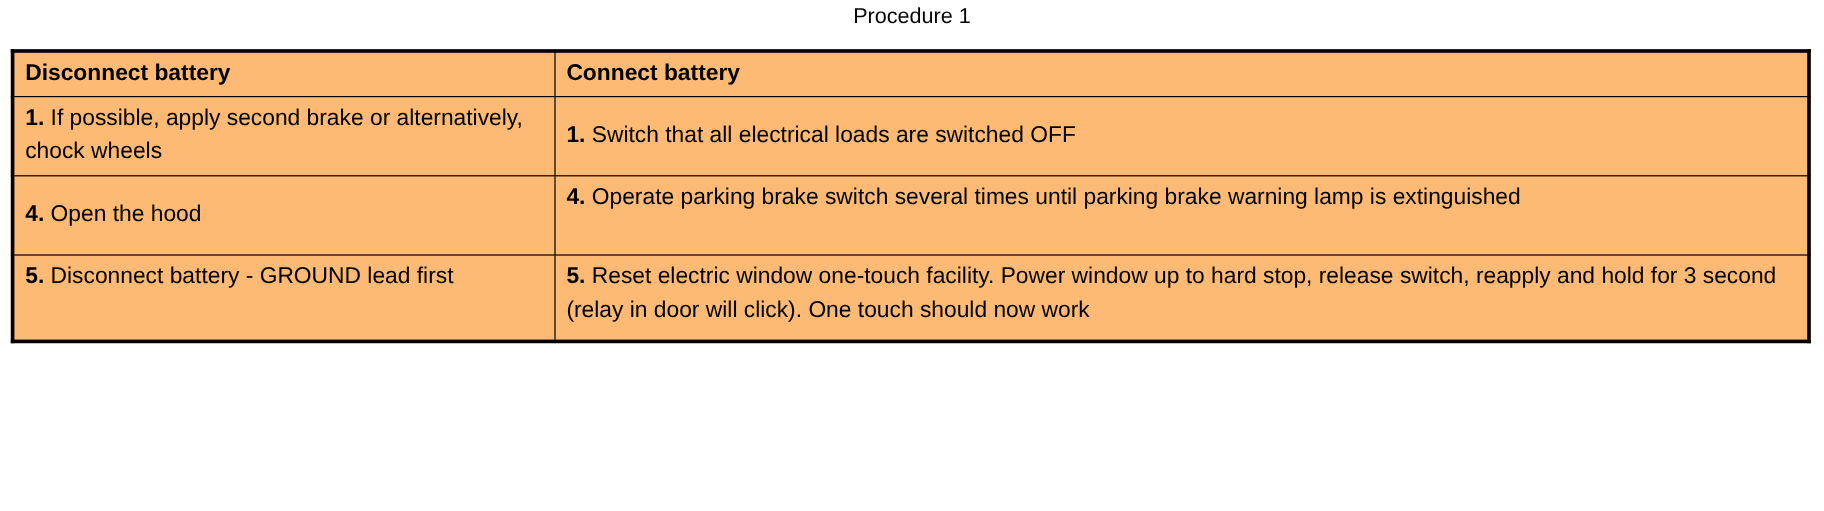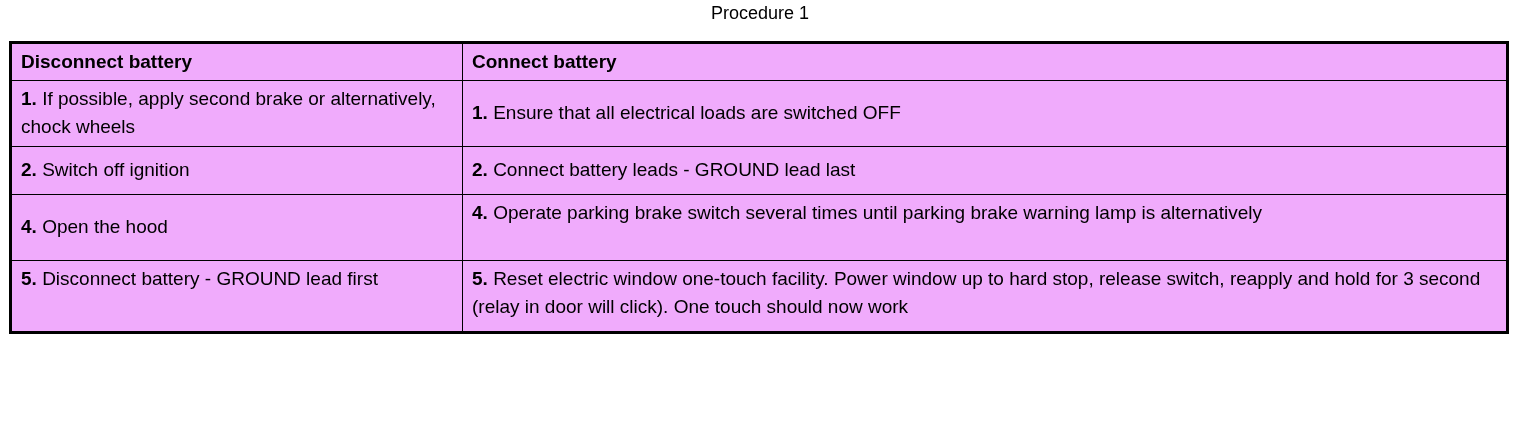--- a/index.html
+++ b/index.html
@@ -37,21 +37,21 @@
 
   
   .proc-table {
     position: absolute;
     left: 9px;
     top: 41px;
     width: 1496px;
     border-collapse: collapse;
     table-layout: fixed;
     border: 3px solid #000000;
-    background: #f0abfc;
+    background: #fdba74;
   }
   .proc-table td {
     border: 1px solid #000000;
     padding: 0;
     vertical-align: middle;
   }
   .col-left  { width: 450px; }
   .col-right { width: 1043px; }
 
   .cell-inner {
@@ -105,40 +105,32 @@
         <td class="col-right">
           <div class="cell-inner header">Connect battery</div>
         </td>
       </tr>
 
       <tr class="r1">
         <td class="col-left">
           <div class="cell-inner"><span class="num">1.</span> <span>If possible, apply second brake or alternatively, chock wheels</span><span class="strong"></span><span></span></div>
         </td>
         <td class="col-right">
-          <div class="cell-inner"><span class="num">1.</span> <span>Ensure that all electrical loads are switched </span><span class="strong">OFF</span><span></span></div>
+          <div class="cell-inner"><span class="num">1.</span> <span>Switch that all electrical loads are switched </span><span class="strong">OFF</span><span></span></div>
         </td>
       </tr>
 
-      <tr class="r2">
-        <td class="col-left">
-          <div class="cell-inner"><span class="num">2.</span> <span>Switch off ignition</span><span class="strong"></span><span></span></div>
-        </td>
-        <td class="col-right">
-          <div class="cell-inner"><span class="num">2.</span> <span>Connect battery leads - GROUND lead last</span><span class="strong"></span><span></span></div>
-        </td>
-      </tr>
 
 
       <tr class="r4">
         <td class="col-left">
           <div class="cell-inner"><span class="num">4.</span> <span>Open the hood</span><span class="strong"></span><span></span></div>
         </td>
         <td class="col-right">
-          <div class="cell-inner"><span class="num">4.</span> <span>Operate parking brake switch several times until parking brake warning lamp is alternatively</span><span class="strong"></span><span></span></div>
+          <div class="cell-inner"><span class="num">4.</span> <span>Operate parking brake switch several times until parking brake warning lamp is extinguished</span><span class="strong"></span><span></span></div>
         </td>
       </tr>
 
       <tr class="r5">
         <td class="col-left">
           <div class="cell-inner"><span class="num">5.</span> <span>Disconnect battery - GROUND lead first</span><span class="strong"></span><span></span></div>
         </td>
         <td class="col-right">
           <div class="cell-inner"><span class="num">5.</span> <span>Reset electric window one-touch facility. Power window up to hard stop, release switch, reapply and hold for 3 second (relay in door will click). One touch should now work</span><span class="strong"></span><span></span></div>
         </td>

